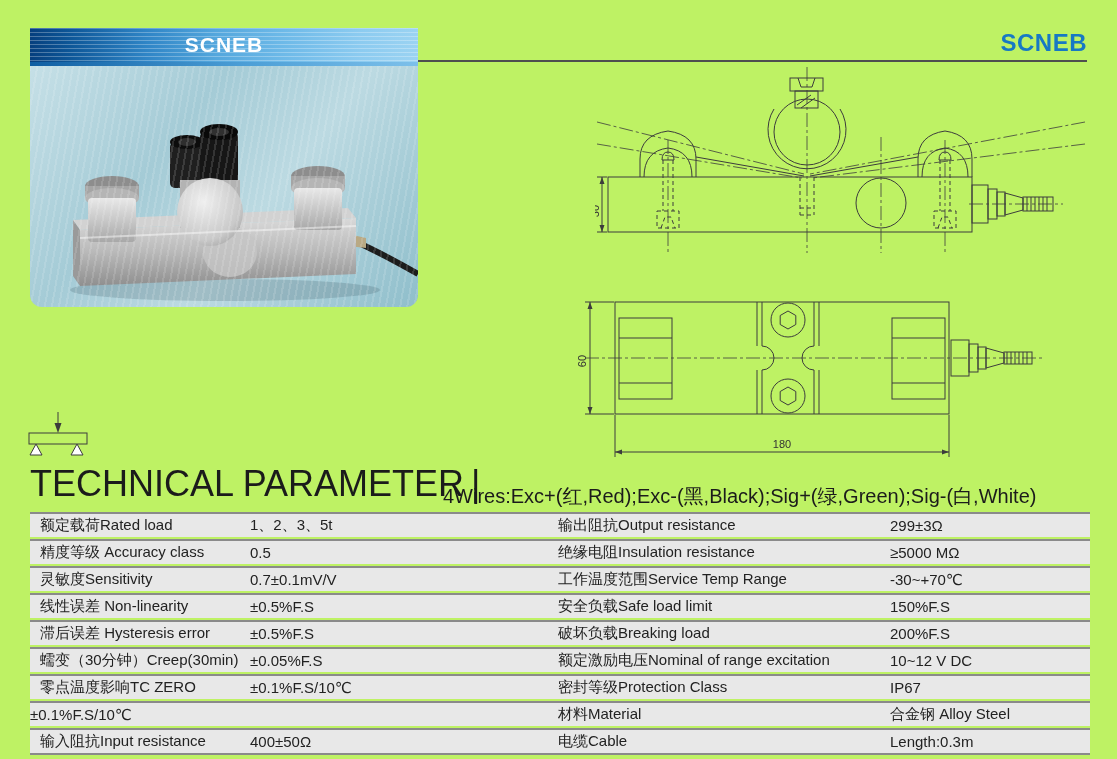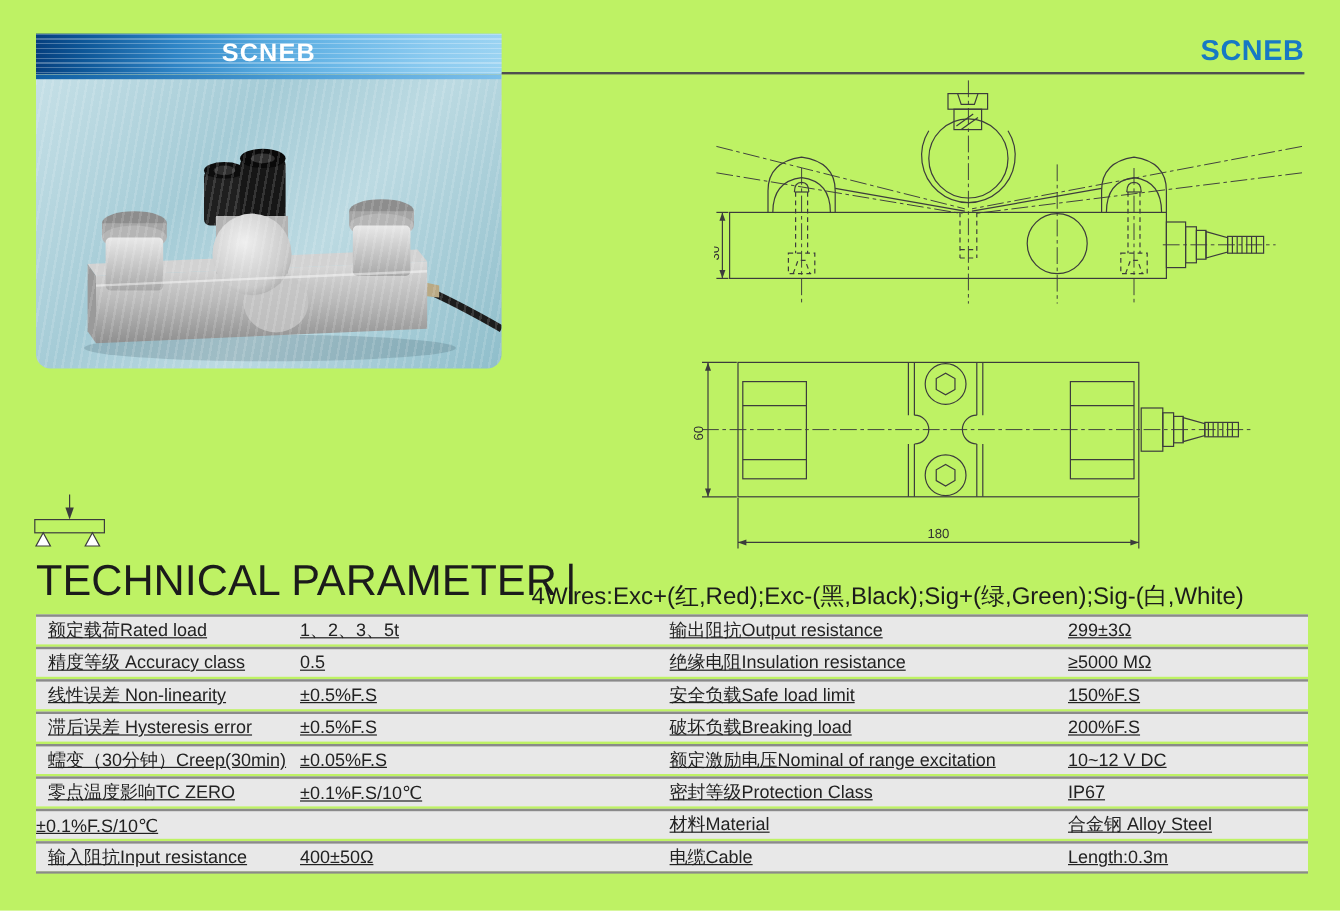--- a/index.html
+++ b/index.html
@@ -45,21 +45,21 @@
   svg .dimtxt{font-family:"Liberation Sans",sans-serif;font-size:11px;fill:#333;stroke:none;}
   svg .arr{fill:#3c3c3c;stroke:none;}
   
   .sec-title{position:absolute;left:30px;top:463px;font-size:36px;color:#1b1b1b;letter-spacing:0;display:flex;align-items:center;}
   .sec-div{margin-left:7px;font-size:36px;}
   .wires{position:absolute;left:443px;top:483px;font-size:20px;color:#1b1b1b;}
   
   .ptable{
     position:absolute;left:30px;top:512px;width:1060px;
     display:flex;flex-direction:column;gap:2px;
-    border-bottom:2px solid #8a8a8a;font-size:15px;color:#222;text-decoration:underline;
+    border-bottom:2px solid #8a8a8a;font-size:15px;color:#222;
   }
   .prow{display:flex;align-items:center;height:23px;background:#e8e8e8;border-top:2px solid #8a8a8a;}
   .half-l{width:518px;display:flex;align-items:center;}
   .half-r{flex:1;display:flex;align-items:center;}
   .lbl-l{min-width:210px;padding-left:10px;white-space:nowrap;}
   .lbl-r{min-width:332px;padding-left:10px;white-space:nowrap;}
   .val{white-space:nowrap;}
 </style>
 </head>
 <body>
@@ -291,20 +291,30 @@
           <span class="lbl-l">精度等级 Accuracy class</span>
           <span class="val">0.5</span>
         </div>
       <div class="half-r">
           <span class="lbl-r">绝缘电阻Insulation resistance</span>
           <span class="val">≥5000 MΩ</span>
         </div>
     </div>
     <div class="prow">
       <div class="half-l">
+          <span class="lbl-l">灵敏度Sensitivity</span>
+          <span class="val">0.7±0.1mV/V</span>
+        </div>
+      <div class="half-r">
+          <span class="lbl-r">工作温度范围Service Temp Range</span>
+          <span class="val">-30~+70℃</span>
+        </div>
+    </div>
+    <div class="prow">
+      <div class="half-l">
           <span class="lbl-l">线性误差 Non-linearity</span>
           <span class="val">±0.5%F.S</span>
         </div>
       <div class="half-r">
           <span class="lbl-r">安全负载Safe load limit</span>
           <span class="val">150%F.S</span>
         </div>
     </div>
     <div class="prow">
       <div class="half-l">

